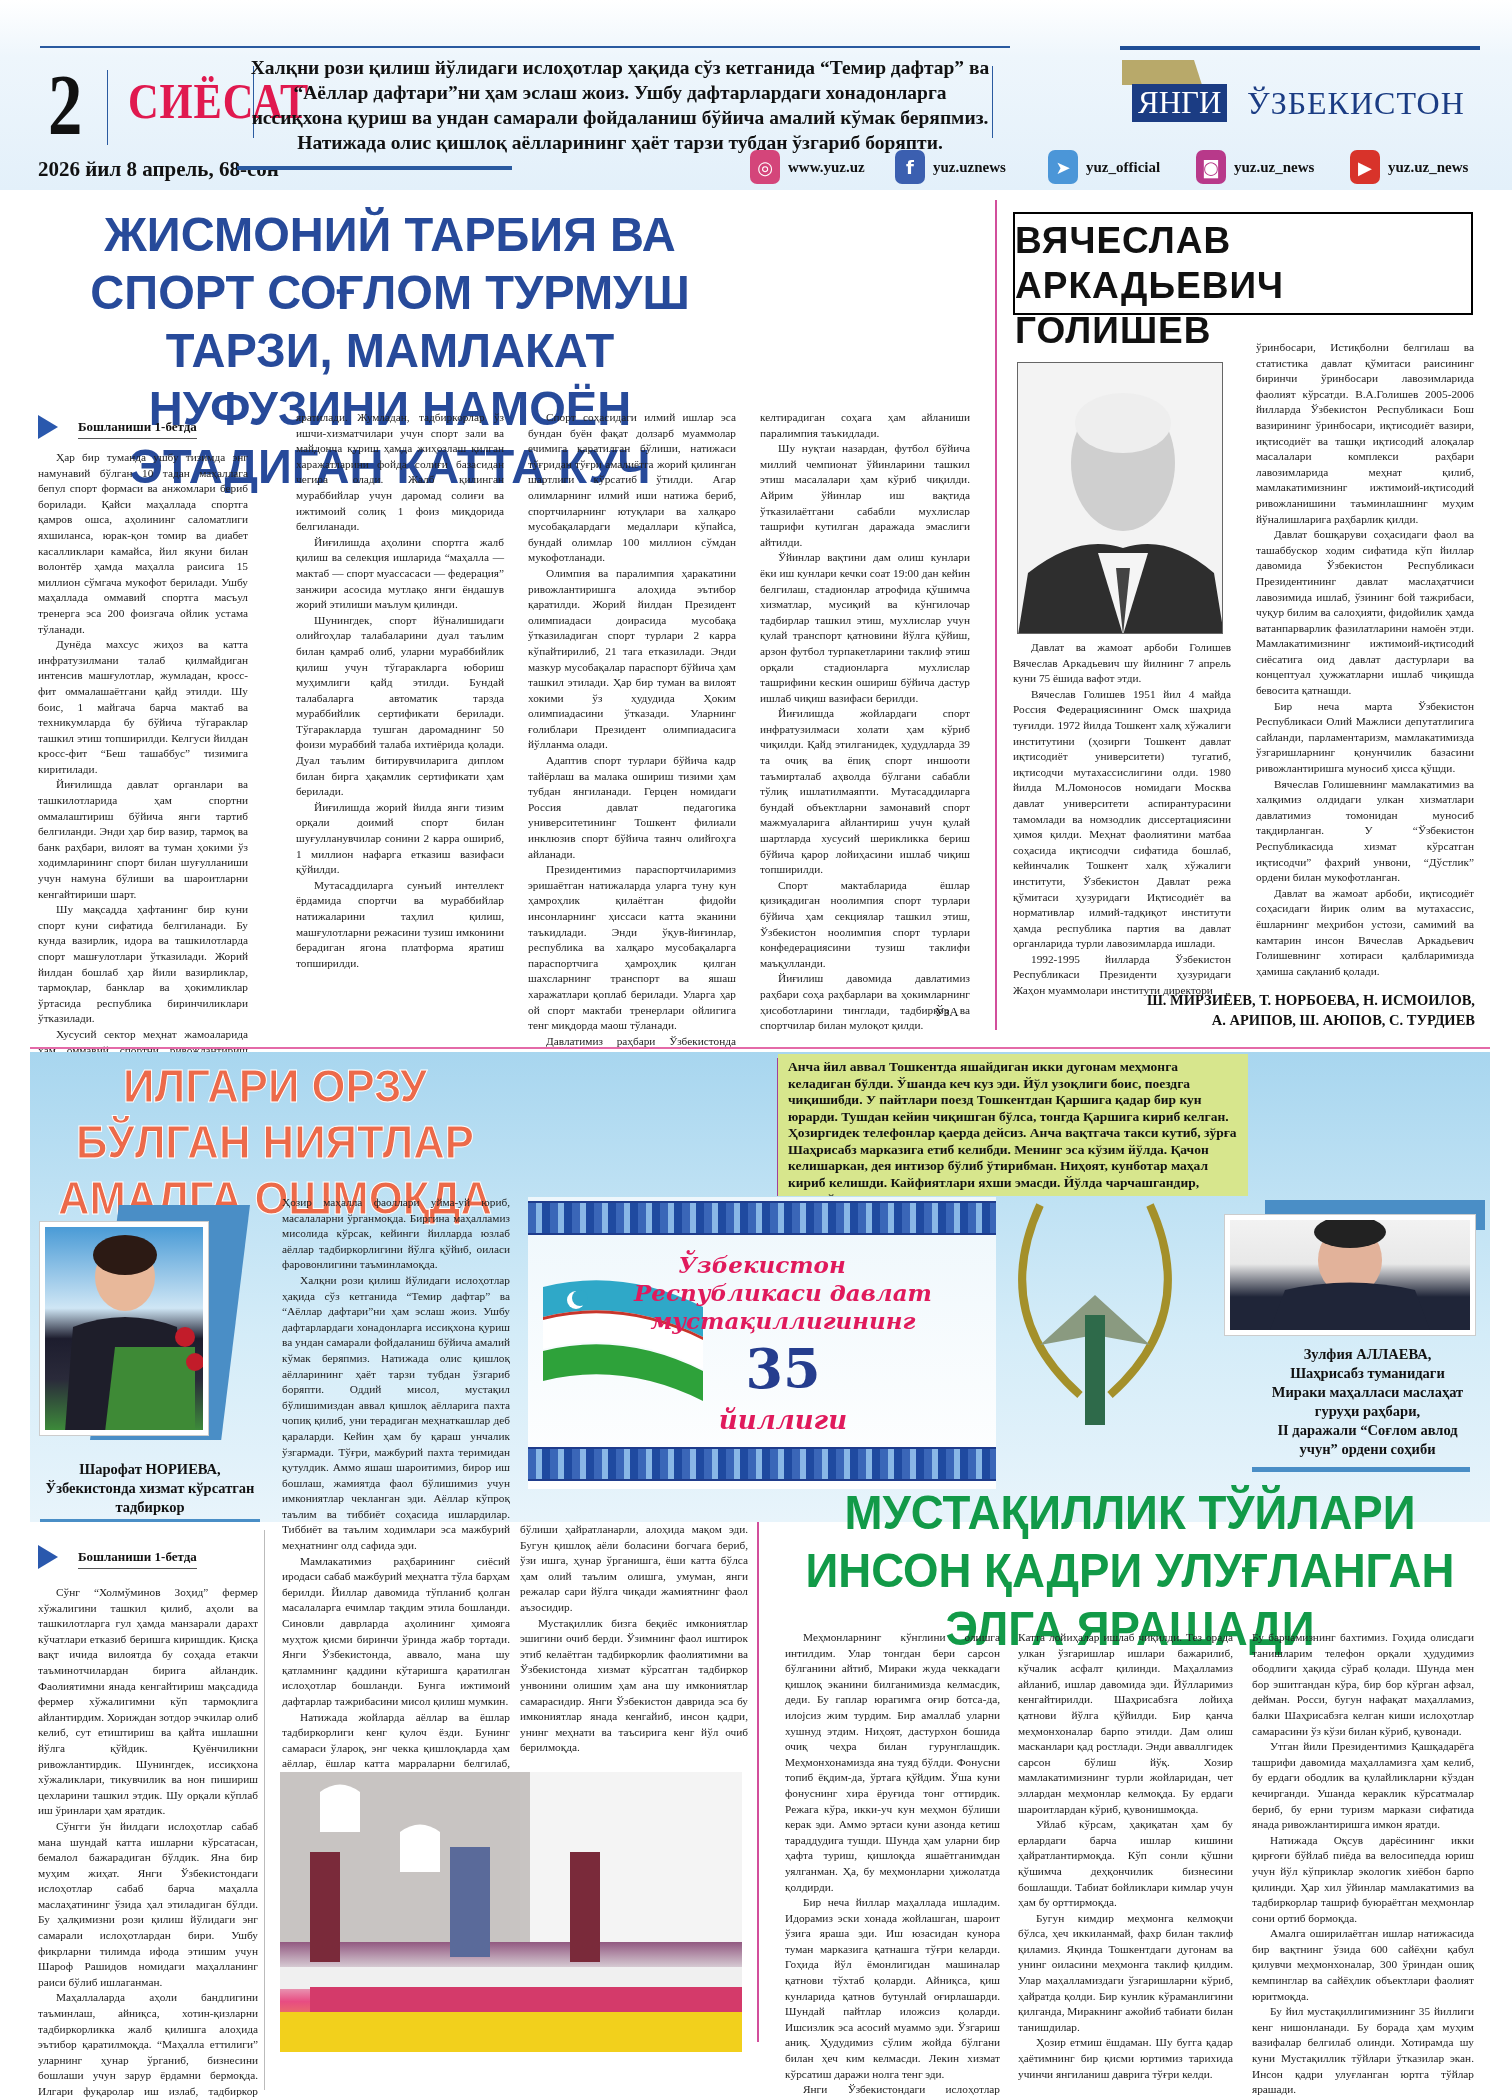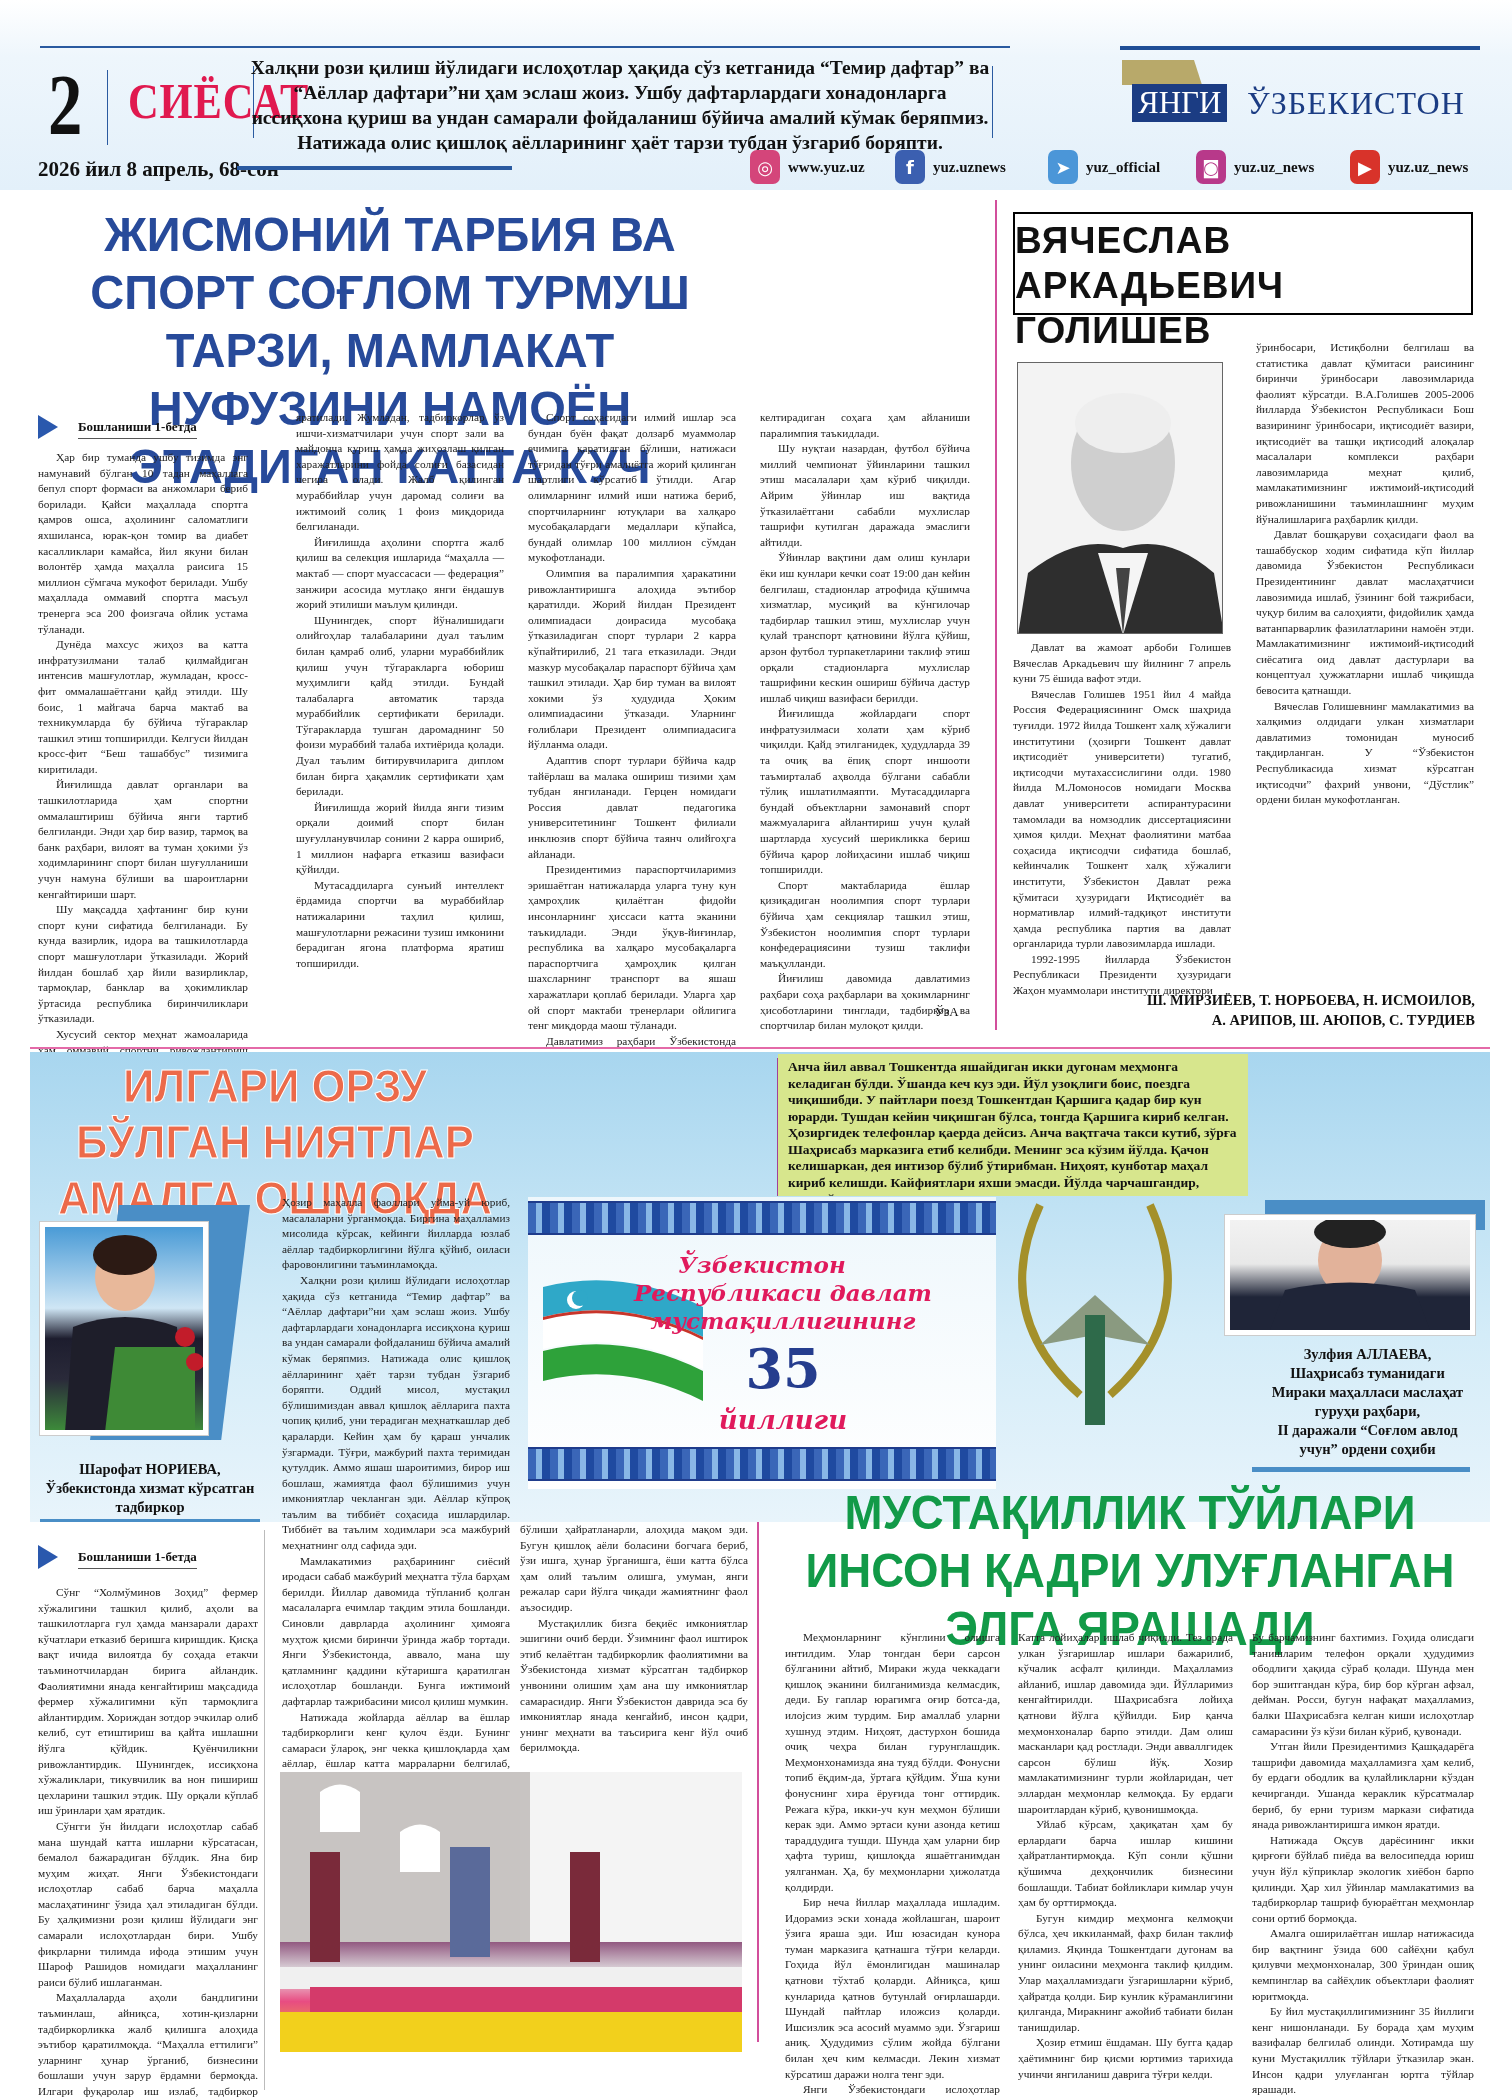--- a/index.html
+++ b/index.html
@@ -134,21 +134,23 @@
   </svg>
 </div>
 <div class="abs col" style="left:1013px;top:640px;width:218px">
   <p>Давлат ва жамоат арбоби Голишев Вячеслав Аркадьевич шу йилнинг 7 апрель куни 75 ёшида вафот этди.</p>
   <p>Вячеслав Голишев 1951 йил 4 майда Россия Федерациясининг Омск шаҳрида туғилди. 1972 йилда Тошкент халқ хўжалиги институтини (ҳозирги Тошкент давлат иқтисодиёт университети) тугатиб, иқтисодчи мутахассислигини олди. 1980 йилда М.Ломоносов номидаги Москва давлат университети аспирантурасини тамомлади ва номзодлик диссертациясини ҳимоя қилди. Меҳнат фаолиятини матбаа соҳасида иқтисодчи сифатида бошлаб, кейинчалик Тошкент халқ хўжалиги институти, Ўзбекистон Давлат режа қўмитаси ҳузуридаги Иқтисодиёт ва нормативлар илмий-тадқиқот институти ҳамда республика партия ва давлат органларида турли лавозимларда ишлади.</p>
   <p>1992-1995 йилларда Ўзбекистон Республикаси Президенти ҳузуридаги Жаҳон муаммолари институти директори</p>
 </div>
 <div class="abs col" style="left:1256px;top:340px;width:218px">
   <p style="text-indent:0">ўринбосари, Истиқболни белгилаш ва статистика давлат қўмитаси раисининг биринчи ўринбосари лавозимларида фаолият кўрсатди. В.А.Голишев 2005-2006 йилларда Ўзбекистон Республикаси Бош вазирининг ўринбосари, иқтисодиёт вазири, иқтисодиёт ва ташқи иқтисодий алоқалар масалалари комплекси раҳбари лавозимларида меҳнат қилиб, мамлакатимизнинг ижтимоий-иқтисодий ривожланишини таъминлашнинг муҳим йўналишларига раҳбарлик қилди.</p>
   <p>Давлат бошқаруви соҳасидаги фаол ва ташаббускор ходим сифатида кўп йиллар давомида Ўзбекистон Республикаси Президентининг давлат маслаҳатчиси лавозимида ишлаб, ўзининг бой тажрибаси, чуқур билим ва салоҳияти, фидойилик ҳамда ватанпарварлик фазилатларини намоён этди. Мамлакатимизнинг ижтимоий-иқтисодий сиёсатига оид давлат дастурлари ва концептуал ҳужжатларни ишлаб чиқишда бевосита қатнашди.</p>
+  <p>Бир неча марта Ўзбекистон Республикаси Олий Мажлиси депутатлигига сайланди, парламентаризм, мамлакатимизда ўзгаришларнинг қонунчилик базасини ривожлантиришга муносиб ҳисса қўшди.</p>
   <p>Вячеслав Голишевнинг мамлакатимиз ва халқимиз олдидаги улкан хизматлари давлатимиз томонидан муносиб тақдирланган. У “Ўзбекистон Республикасида хизмат кўрсатган иқтисодчи” фахрий унвони, “Дўстлик” ордени билан мукофотланган.</p>
+  <p>Давлат ва жамоат арбоби, иқтисодиёт соҳасидаги йирик олим ва мутахассис, ёшларнинг меҳрибон устози, самимий ва камтарин инсон Вячеслав Аркадьевич Голишевнинг хотираси қалбларимизда ҳамиша сақланиб қолади.</p>
 </div>
 <div class="abs byline">
   <div>Ш. МИРЗИЁЕВ, Т. НОРБОЕВА, Н. ИСМОИЛОВ,</div>
   <div>А. АРИПОВ, Ш. АЮПОВ, С. ТУРДИЕВ</div>
 </div>
 
 <div class="abs pinkline"></div>
 <div class="abs band2"></div>
 <div class="abs h2">ИЛГАРИ ОРЗУ БЎЛГАН НИЯТЛАР АМАЛГА ОШМОҚДА</div>
 <div class="abs pinkv" style="left:777px;top:1058px;height:138px;background:#a0409a;width:1px"></div>

